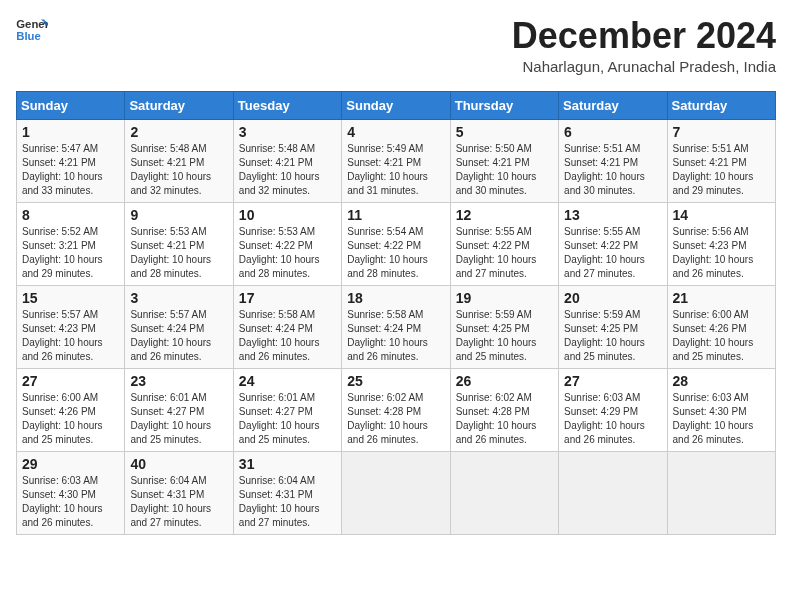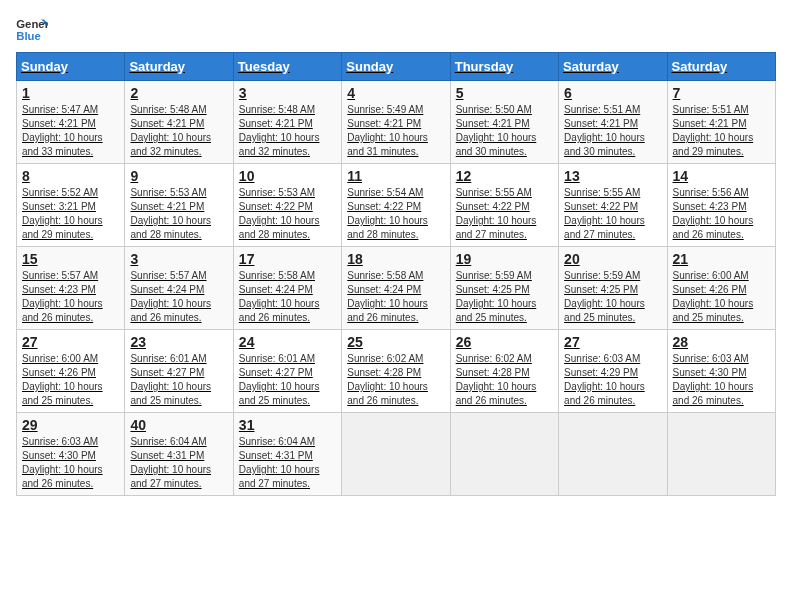--- a/index.html
+++ b/index.html
@@ -35,23 +35,22 @@
       line-height: 1.1;
     }
     .subtitle {
       font-size: 15px;
       color: #444;
       margin-top: 2px;
     }
     .calendar {
       width: 100%;
       border-collapse: collapse;
-      margin-top: 8px;
+      margin-top: 16px;
       font-size: 11px;
-      text-decoration: underline;
     }
     .calendar thead th {
       background: #2e7fd4;
       color: #fff;
       font-size: 13px;
       font-weight: bold;
       padding: 6px 4px;
       text-align: left;
       border: 1px solid #2266b0;
     }
@@ -91,20 +90,22 @@
 <div class="header-top">
   <div class="logo">
     <svg class="logo-icon" viewBox="0 0 36 32" xmlns="http://www.w3.org/2000/svg">
       <text x="0" y="14" font-size="13" font-weight="bold" fill="#333" font-family="Arial">General</text>
       <text x="0" y="27" font-size="13" font-weight="bold" fill="#2e7fd4" font-family="Arial">Blue</text>
       <polygon points="28,4 36,10 32,4" fill="#2e7fd4"></polygon>
       <polygon points="30,8 38,12 34,6" fill="#1a5fa8"></polygon>
     </svg>
   </div>
   <div class="title-block">
+    <div class="month-title">December 2024</div>
+    <div class="subtitle">Naharlagun, Arunachal Pradesh, India</div>
   </div>
 </div>
 
 <table class="calendar">
   <thead>
     <tr>
     <th>Sunday</th>
         <th>Saturday</th>
         <th>Tuesday</th>
         <th>Sunday</th>

